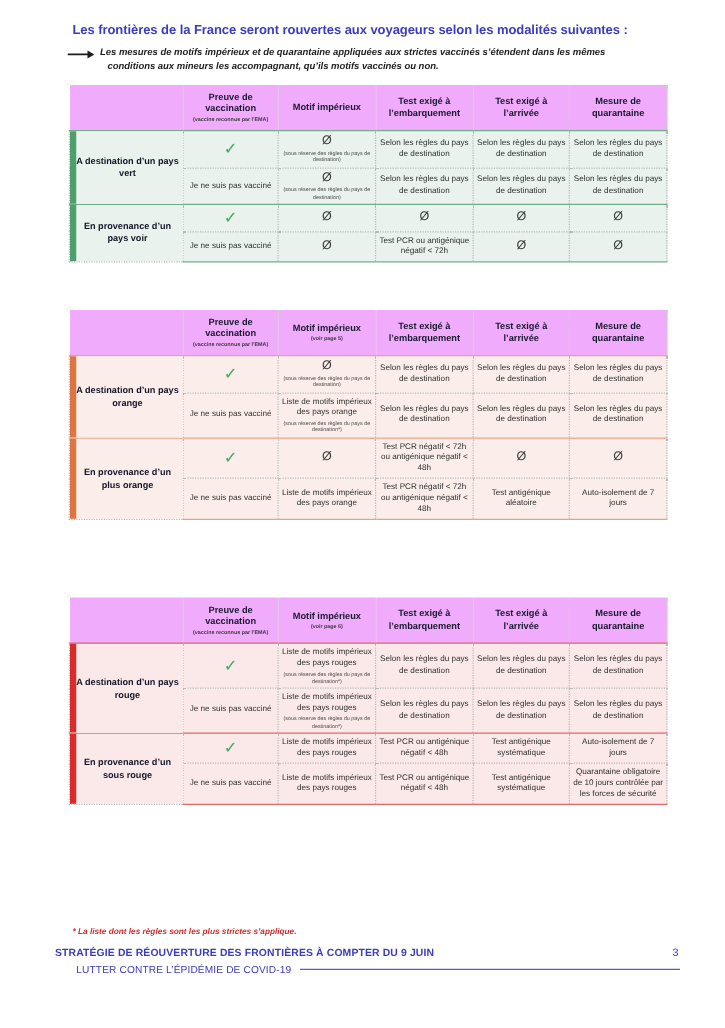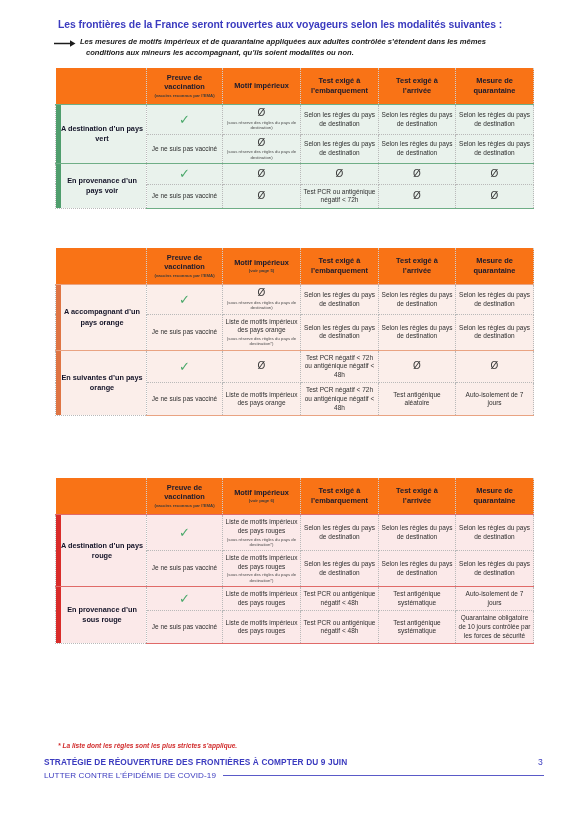--- a/index.html
+++ b/index.html
@@ -49,21 +49,21 @@
   .tbl th, .tbl td {
     border:0.6px dotted #b9b9b9;
     vertical-align:middle;
     text-align:center;
     padding:3px 2px;
   }
   .tbl th {
     border:none;
     border-left:0.6px dotted #cfcfcf;
     border-right:0.6px dotted #cfcfcf;
-    background:#f97316;
+    background:#f0abfc;
     font-size:7.4px; font-weight:bold; color:#1a1a2e;
     line-height:1.28; padding:5px 2px 6px 2px;
   }
   .tbl th.blank { border-left:none; }
   .tbl th .sub {
     display:block; font-size:4.3px; font-weight:bold; color:#3a3a3a;
     margin-top:1px; letter-spacing:0px;
   }
   .cell { font-size:6.5px; line-height:1.32; color:#2e2e2e; }
   .cell .subnote {
@@ -112,41 +112,41 @@
   }
   .footer-line1 {
     display:flex; align-items:baseline; justify-content:space-between;
     font-size:8.3px; font-weight:bold; color:#3b3bbf; letter-spacing:0.12px;
   }
   .footer-page { font-size:8.6px; font-weight:normal; color:#3b3bbf; padding-right:1px;}
   .footer-line2 {
     display:flex; align-items:center; gap:7px; margin-top:4px;
   }
   .footer-line2 .t {
-    font-size:8.1px; color:#3b3bbf; letter-spacing:0.12px; white-space:nowrap;
+    font-size:8.1px; color:#3b3bbf; letter-spacing:0.12px; white-space:nowrap;margin-left:17px;
   }
   .footer-rule { flex:1 1 auto; height:0; border-top:0.8px solid #5a5ac8; }
 </style>
 </head>
 <body>
 
 <div class="page">
 
   <div class="title">Les frontières de la France seront rouvertes aux voyageurs selon les modalités suivantes :</div>
 
   <div class="note-row">
     <span class="arrow-icon">
       <svg width="22" height="11" viewBox="0 0 22 11">
         <line x1="0" y1="5.5" x2="17" y2="5.5" stroke="#1c1c1c" stroke-width="1.5"></line>
         <polygon points="16,2.3 21.5,5.5 16,8.7" fill="#1c1c1c"></polygon>
       </svg>
     </span>
     <span class="note-text">
-      <span>Les mesures de motifs impérieux et de quarantaine appliquées aux adultes contrôlée s’étendent dans les mêmes</span>
-      <span class="l2">conditions aux mineurs les accompagnant, qu’ils soient modalités ou non.</span>
+      <span>Les mesures de motifs impérieux et de quarantaine appliquées aux strictes vaccinés s’étendent dans les mêmes</span>
+      <span class="l2">conditions aux mineurs les accompagnant, qu’ils motifs vaccinés ou non.</span>
     </span>
   </div>
 
   <div id="tables-host">
       <table class="tbl sec-green" style="top:68px">
         <colgroup>
           <col class="c0">
           <col class="c1">
           <col class="c2">
           <col class="c3">
@@ -210,36 +210,36 @@
             <th class="blank"></th>
             <th class="">Preuve de vaccination<span class="sub">(vaccins reconnus par l’EMA)</span></th>
             <th class="">Motif impérieux<span class="sub">(voir page 5)</span></th>
             <th class="">Test exigé à l’embarquement</th>
             <th class="">Test exigé à l’arrivée</th>
             <th class="">Mesure de quarantaine</th>
           </tr>
         </thead>
         <tbody>
           <tr class="topline">
-            <td class="bar rowlabel" rowspan="2">A accompagnant d’un pays orange</td>
+            <td class="bar rowlabel" rowspan="2">A destination d’un pays orange</td>
             <td class="cell"><span class="check">✓</span></td>
             <td class="cell"><span class="nullsym">Ø</span><span class="subnote">(sous réserve des règles du pays de destination)</span></td>
             <td class="cell"><span>Selon les règles du pays de destination</span></td>
             <td class="cell"><span>Selon les règles du pays de destination</span></td>
             <td class="cell"><span>Selon les règles du pays de destination</span></td>
           </tr>
           <tr class="">
             <td class="cell"><span>Je ne suis pas vacciné</span></td>
             <td class="cell"><span>Liste de motifs impérieux des pays orange</span><span class="subnote">(sous réserve des règles du pays de destination*)</span></td>
             <td class="cell"><span>Selon les règles du pays de destination</span></td>
             <td class="cell"><span>Selon les règles du pays de destination</span></td>
             <td class="cell"><span>Selon les règles du pays de destination</span></td>
           </tr>
           <tr class="sepline">
-            <td class="bar rowlabel" rowspan="2">En suivantes d’un pays orange</td>
+            <td class="bar rowlabel" rowspan="2">En provenance d’un plus orange</td>
             <td class="cell"><span class="check">✓</span></td>
             <td class="cell"><span class="nullsym">Ø</span></td>
             <td class="cell"><span>Test PCR négatif &lt; 72h ou antigénique négatif &lt; 48h</span></td>
             <td class="cell"><span class="nullsym">Ø</span></td>
             <td class="cell"><span class="nullsym">Ø</span></td>
           </tr>
           <tr class="botline">
             <td class="cell"><span>Je ne suis pas vacciné</span></td>
             <td class="cell"><span>Liste de motifs impérieux des pays orange</span></td>
             <td class="cell"><span>Test PCR négatif &lt; 72h ou antigénique négatif &lt; 48h</span></td>

